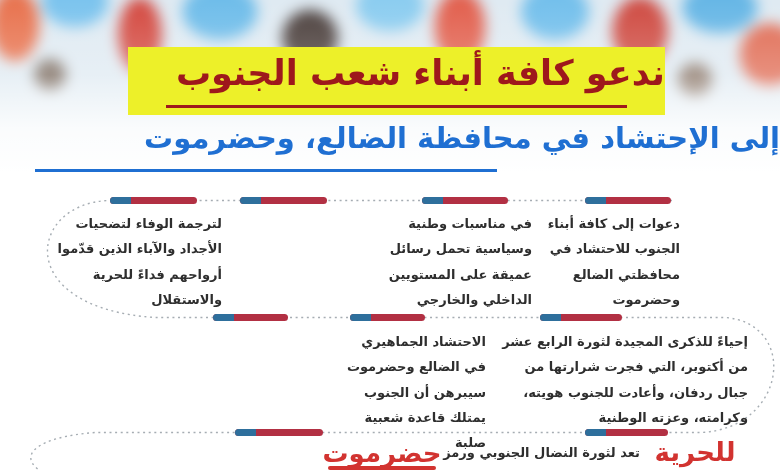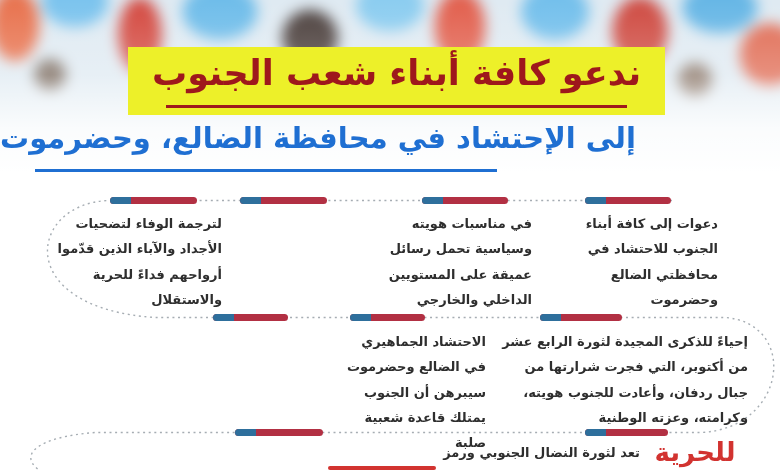--- a/index.html
+++ b/index.html
@@ -33,28 +33,28 @@
       radial-gradient(34px 30px at 520px 100px,#efe9e2 0 60%,transparent 61%),
       radial-gradient(28px 28px at 715px 100px,#8a7668 0 60%,transparent 61%),
       #dfeaf2;
     filter:blur(7px);}
   .photo .fade{position:absolute;inset:0;
     background:linear-gradient(to bottom,rgba(255,255,255,0) 0%,
       rgba(255,255,255,.25) 42%,rgba(255,255,255,.85) 72%,#fff 97%);}
 
   
   .banner{position:absolute;left:128px;top:47px;width:537px;height:68px;
-    background:var(--banner-bg);display:flex;align-items:flex-start;justify-content:center;}
+    background:var(--banner-bg);display:flex;align-items:flex-start;justify-content:flex-start;}
   .banner-title{color:var(--banner-text);font-weight:bold;font-size:35px;
     line-height:52px;white-space:nowrap;}
   .banner-underline{position:absolute;left:7%;right:7%;bottom:7px;height:3px;
     background:var(--banner-text);}
 
   
-  .subtitle{position:absolute;left:0;top:121px;width:780px;text-align:left;
+  .subtitle{position:absolute;left:0;top:121px;width:780px;text-align:right;
     color:var(--heading-blue);font-weight:bold;font-size:29px;white-space:nowrap;}
   .subtitle-underline{position:absolute;left:35px;top:169px;width:462px;height:3px;
     background:var(--heading-blue);}
 
   
   .serpentine{position:absolute;left:0;top:0;pointer-events:none;}
 
   
   .dash{position:absolute;height:7px;background:var(--accent-red);border-radius:4px;}
   .dash .tip{position:absolute;left:0;top:0;width:21px;height:7px;
@@ -100,22 +100,22 @@
   <div class="dash" style="left:422px;top:197px;width:86px">
       <span class="tip"></span>
     </div>
   <div class="dash" style="left:240px;top:197px;width:87px">
       <span class="tip"></span>
     </div>
   <div class="dash" style="left:110px;top:197px;width:87px">
       <span class="tip"></span>
     </div>
 
-  <div class="card" style="left:548px;top:211px;width:170px">دعوات إلى كافة أبناء الجنوب للاحتشاد في محافظتي الضالع وحضرموت</div>
-  <div class="card" style="left:380px;top:211px;width:152px">في مناسبات هويته وسياسية تحمل رسائل عميقة على المستويين الداخلي والخارجي</div>
+  <div class="card" style="left:510px;top:211px;width:170px">دعوات إلى كافة أبناء الجنوب للاحتشاد في محافظتي الضالع وحضرموت</div>
+  <div class="card" style="left:380px;top:211px;width:152px">في مناسبات وطنية وسياسية تحمل رسائل عميقة على المستويين الداخلي والخارجي</div>
   <div class="card" style="left:42px;top:211px;width:180px">لترجمة الوفاء لتضحيات الأجداد والآباء الذين قدّموا أرواحهم فداءً للحرية والاستقلال</div>
 
   <div class="dash" style="left:540px;top:314px;width:82px">
       <span class="tip"></span>
     </div>
   <div class="dash" style="left:350px;top:314px;width:75px">
       <span class="tip"></span>
     </div>
   <div class="dash" style="left:213px;top:314px;width:75px">
       <span class="tip"></span>
@@ -126,15 +126,16 @@
 
   <div class="dash" style="left:585px;top:429px;width:83px">
       <span class="tip"></span>
     </div>
   <div class="dash" style="left:235px;top:429px;width:88px">
       <span class="tip"></span>
     </div>
 
   <div class="footer-title" style="left:645px;top:437px;width:100px">للحرية</div>
   <div class="footer-text" style="left:450px;top:445px;width:190px">تعد لثورة النضال الجنوبي ورمز</div>
+  <div class="footer-title" style="left:322px;top:438px;width:120px">حضرموت</div>
   <div class="hadramout-underline"></div>
 
 </div>
 
 </body></html>

